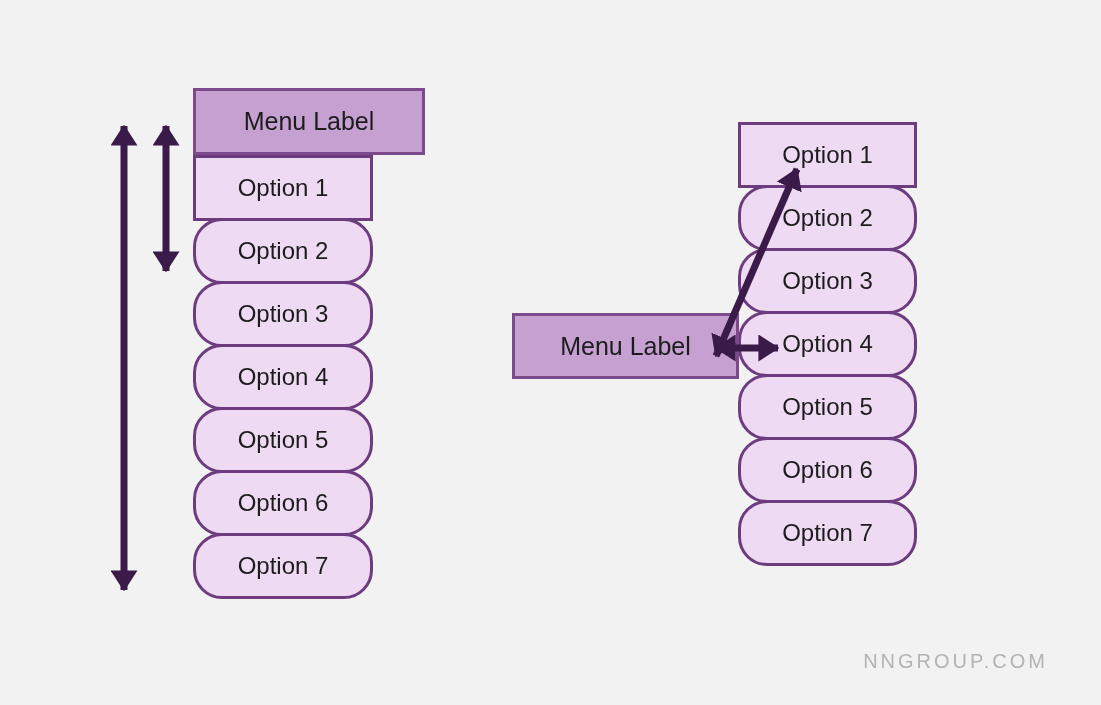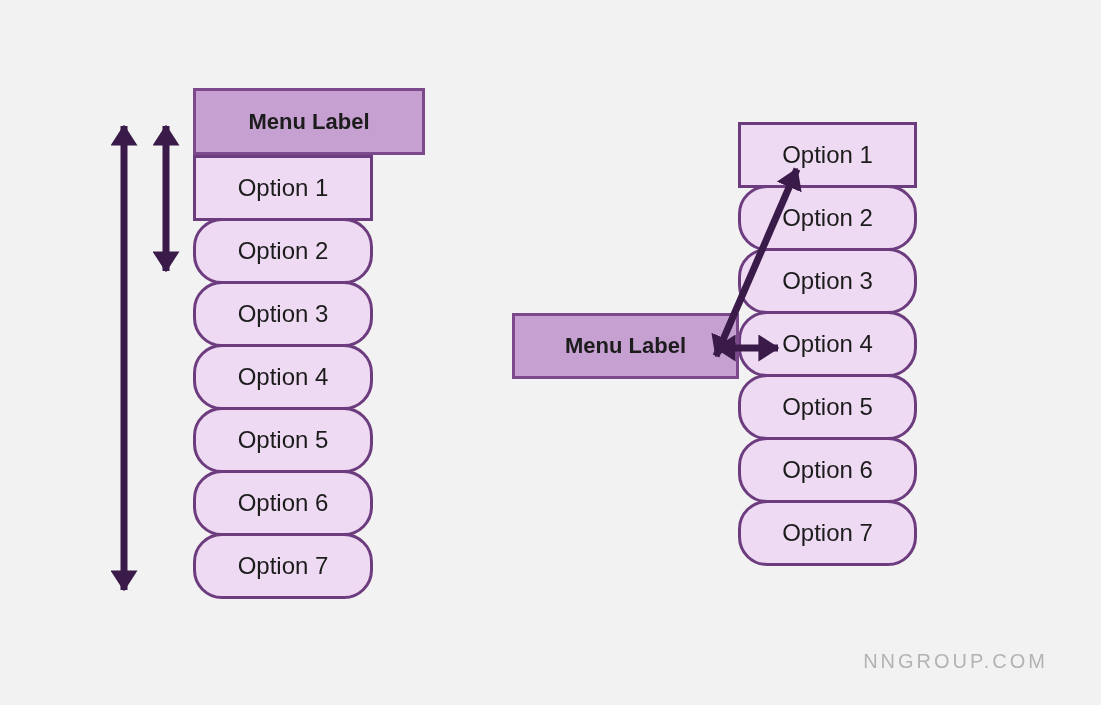--- a/index.html
+++ b/index.html
@@ -31,22 +31,22 @@
 
   
   .menu-label {
     position: absolute;
     box-sizing: border-box;
     border: 3px solid var(--menu-border, #7c4a8c);
     background: var(--menu-fill, #c6a0d1);
     display: flex;
     align-items: center;
     justify-content: center;
-    font-size: 22px;
-    font-weight: bold;
+    font-size: 25px;
+    font-weight: normal;
     color: var(--text, #1c1c1c);
     z-index: 2;
     text-align: right;
   }
   .options-col {
     position: absolute;
     z-index: 1;
   }
   .option {
     box-sizing: border-box;

